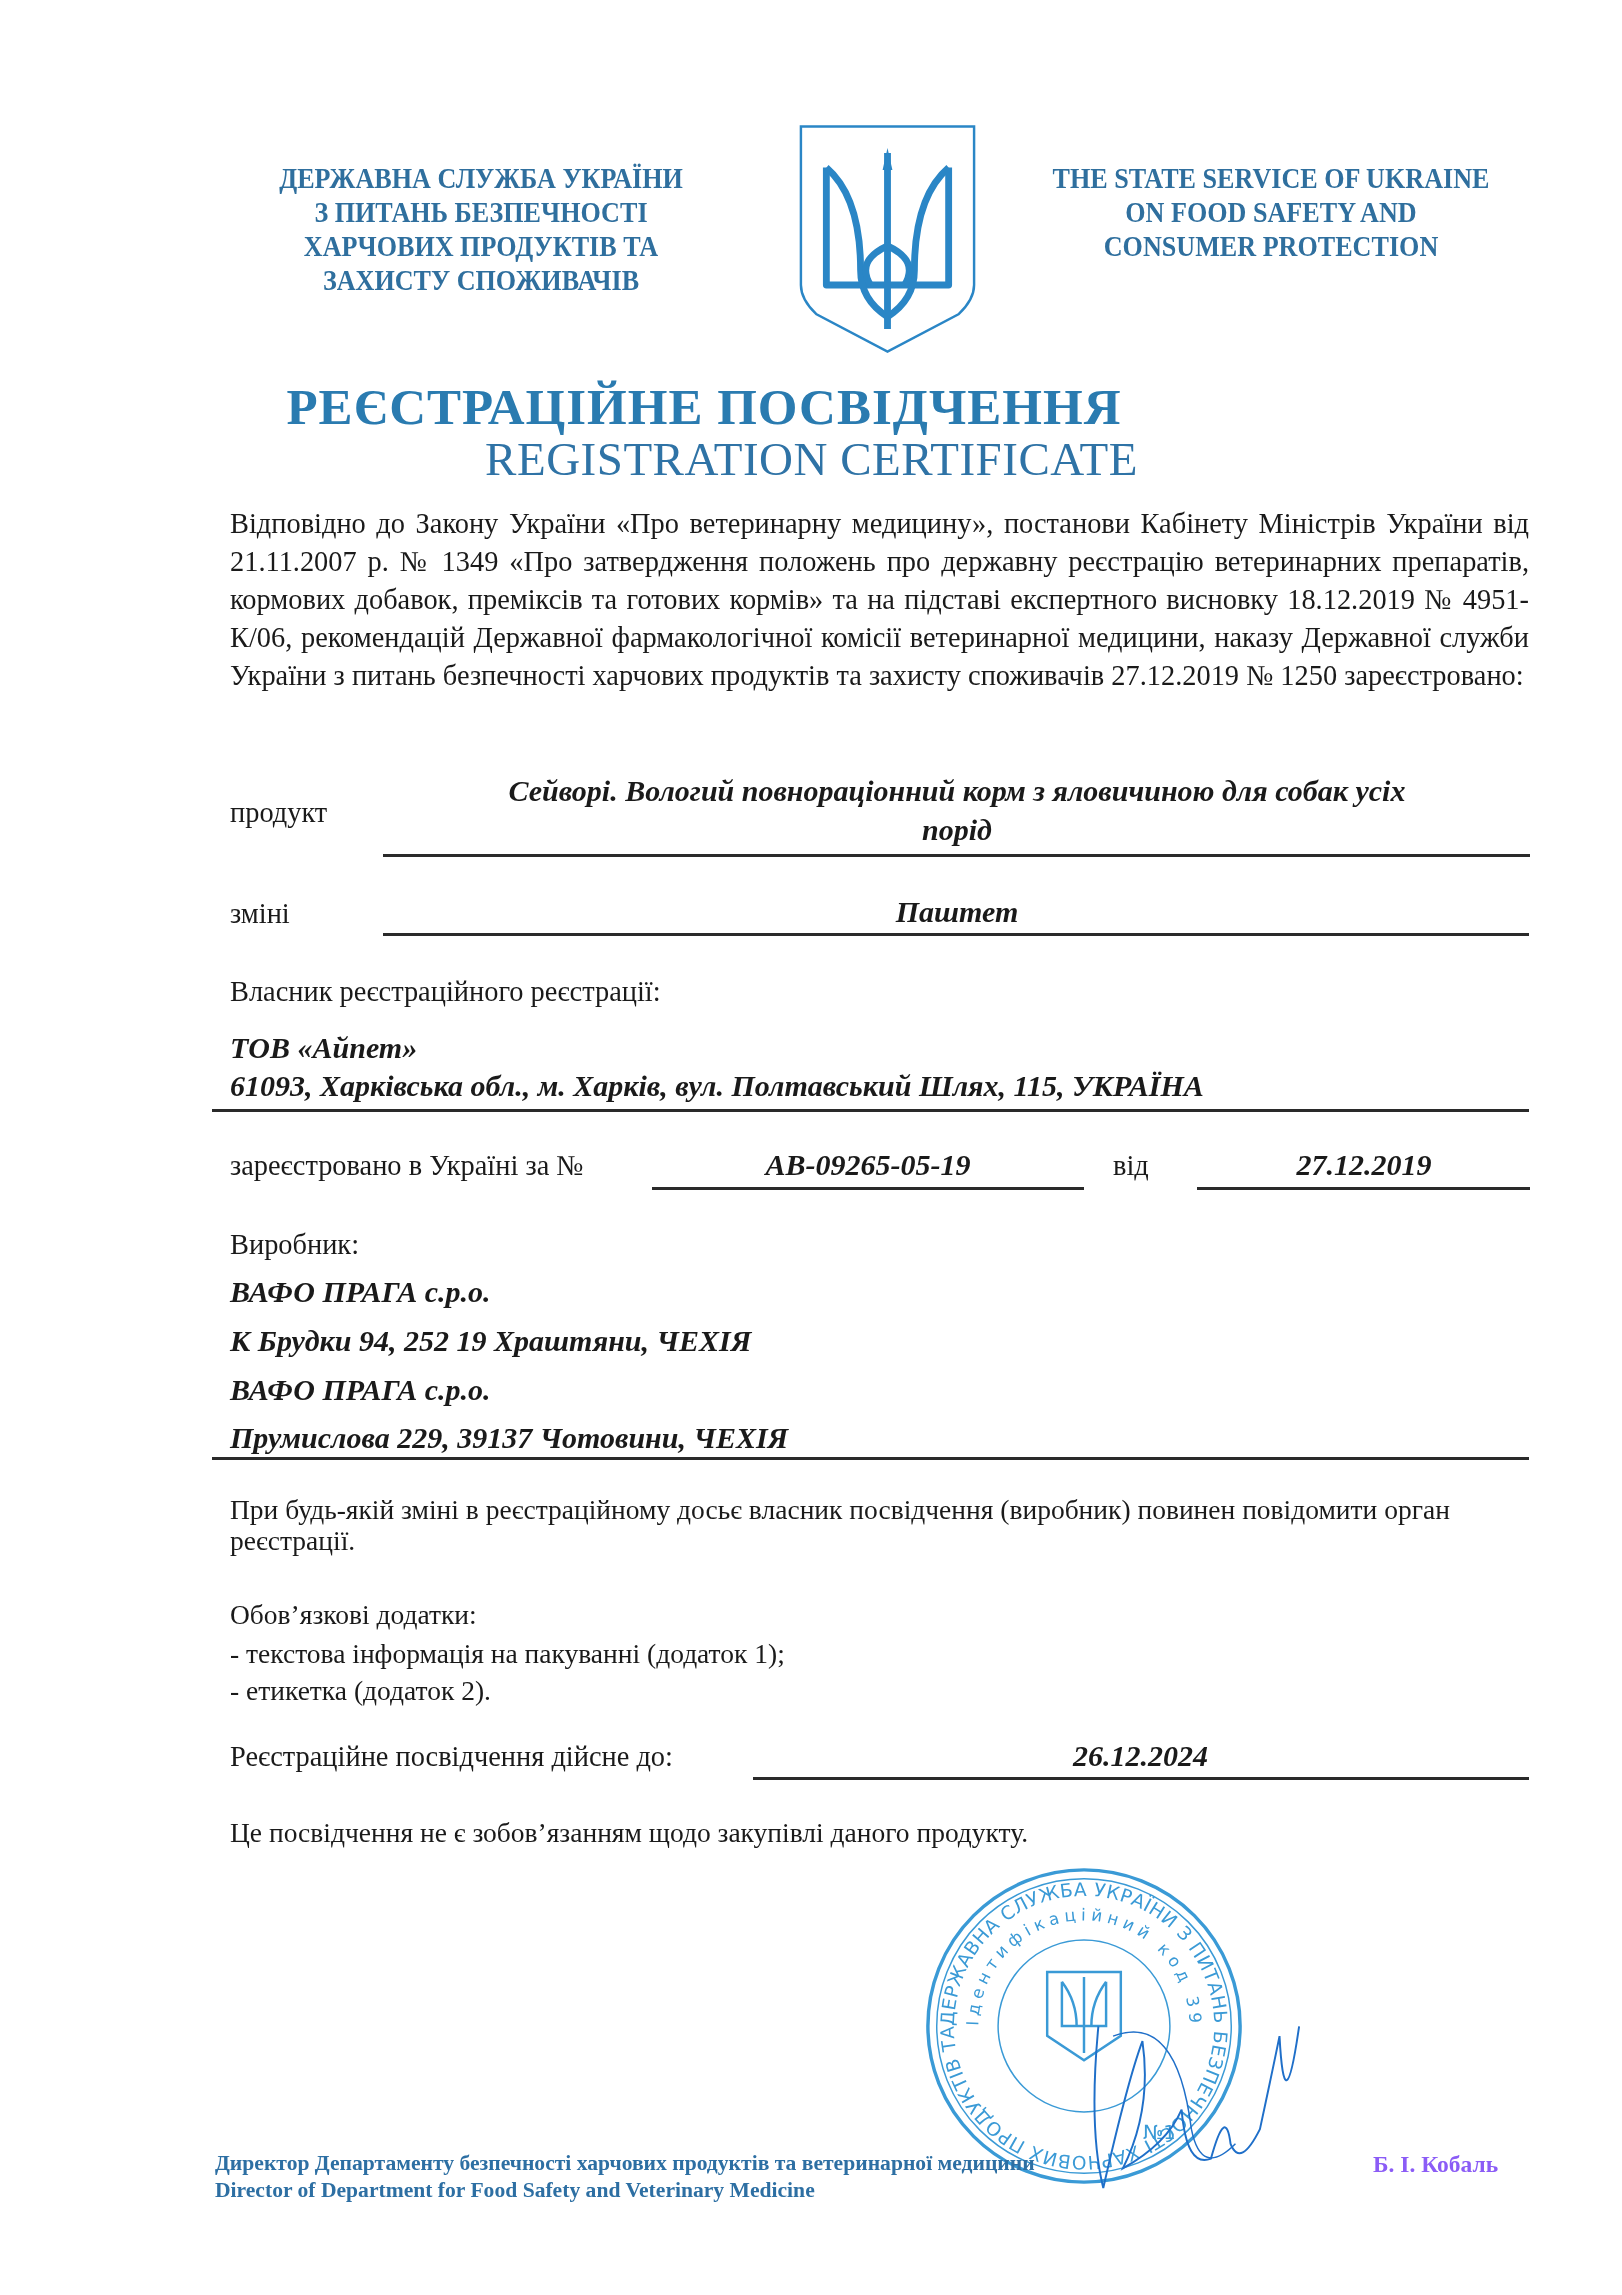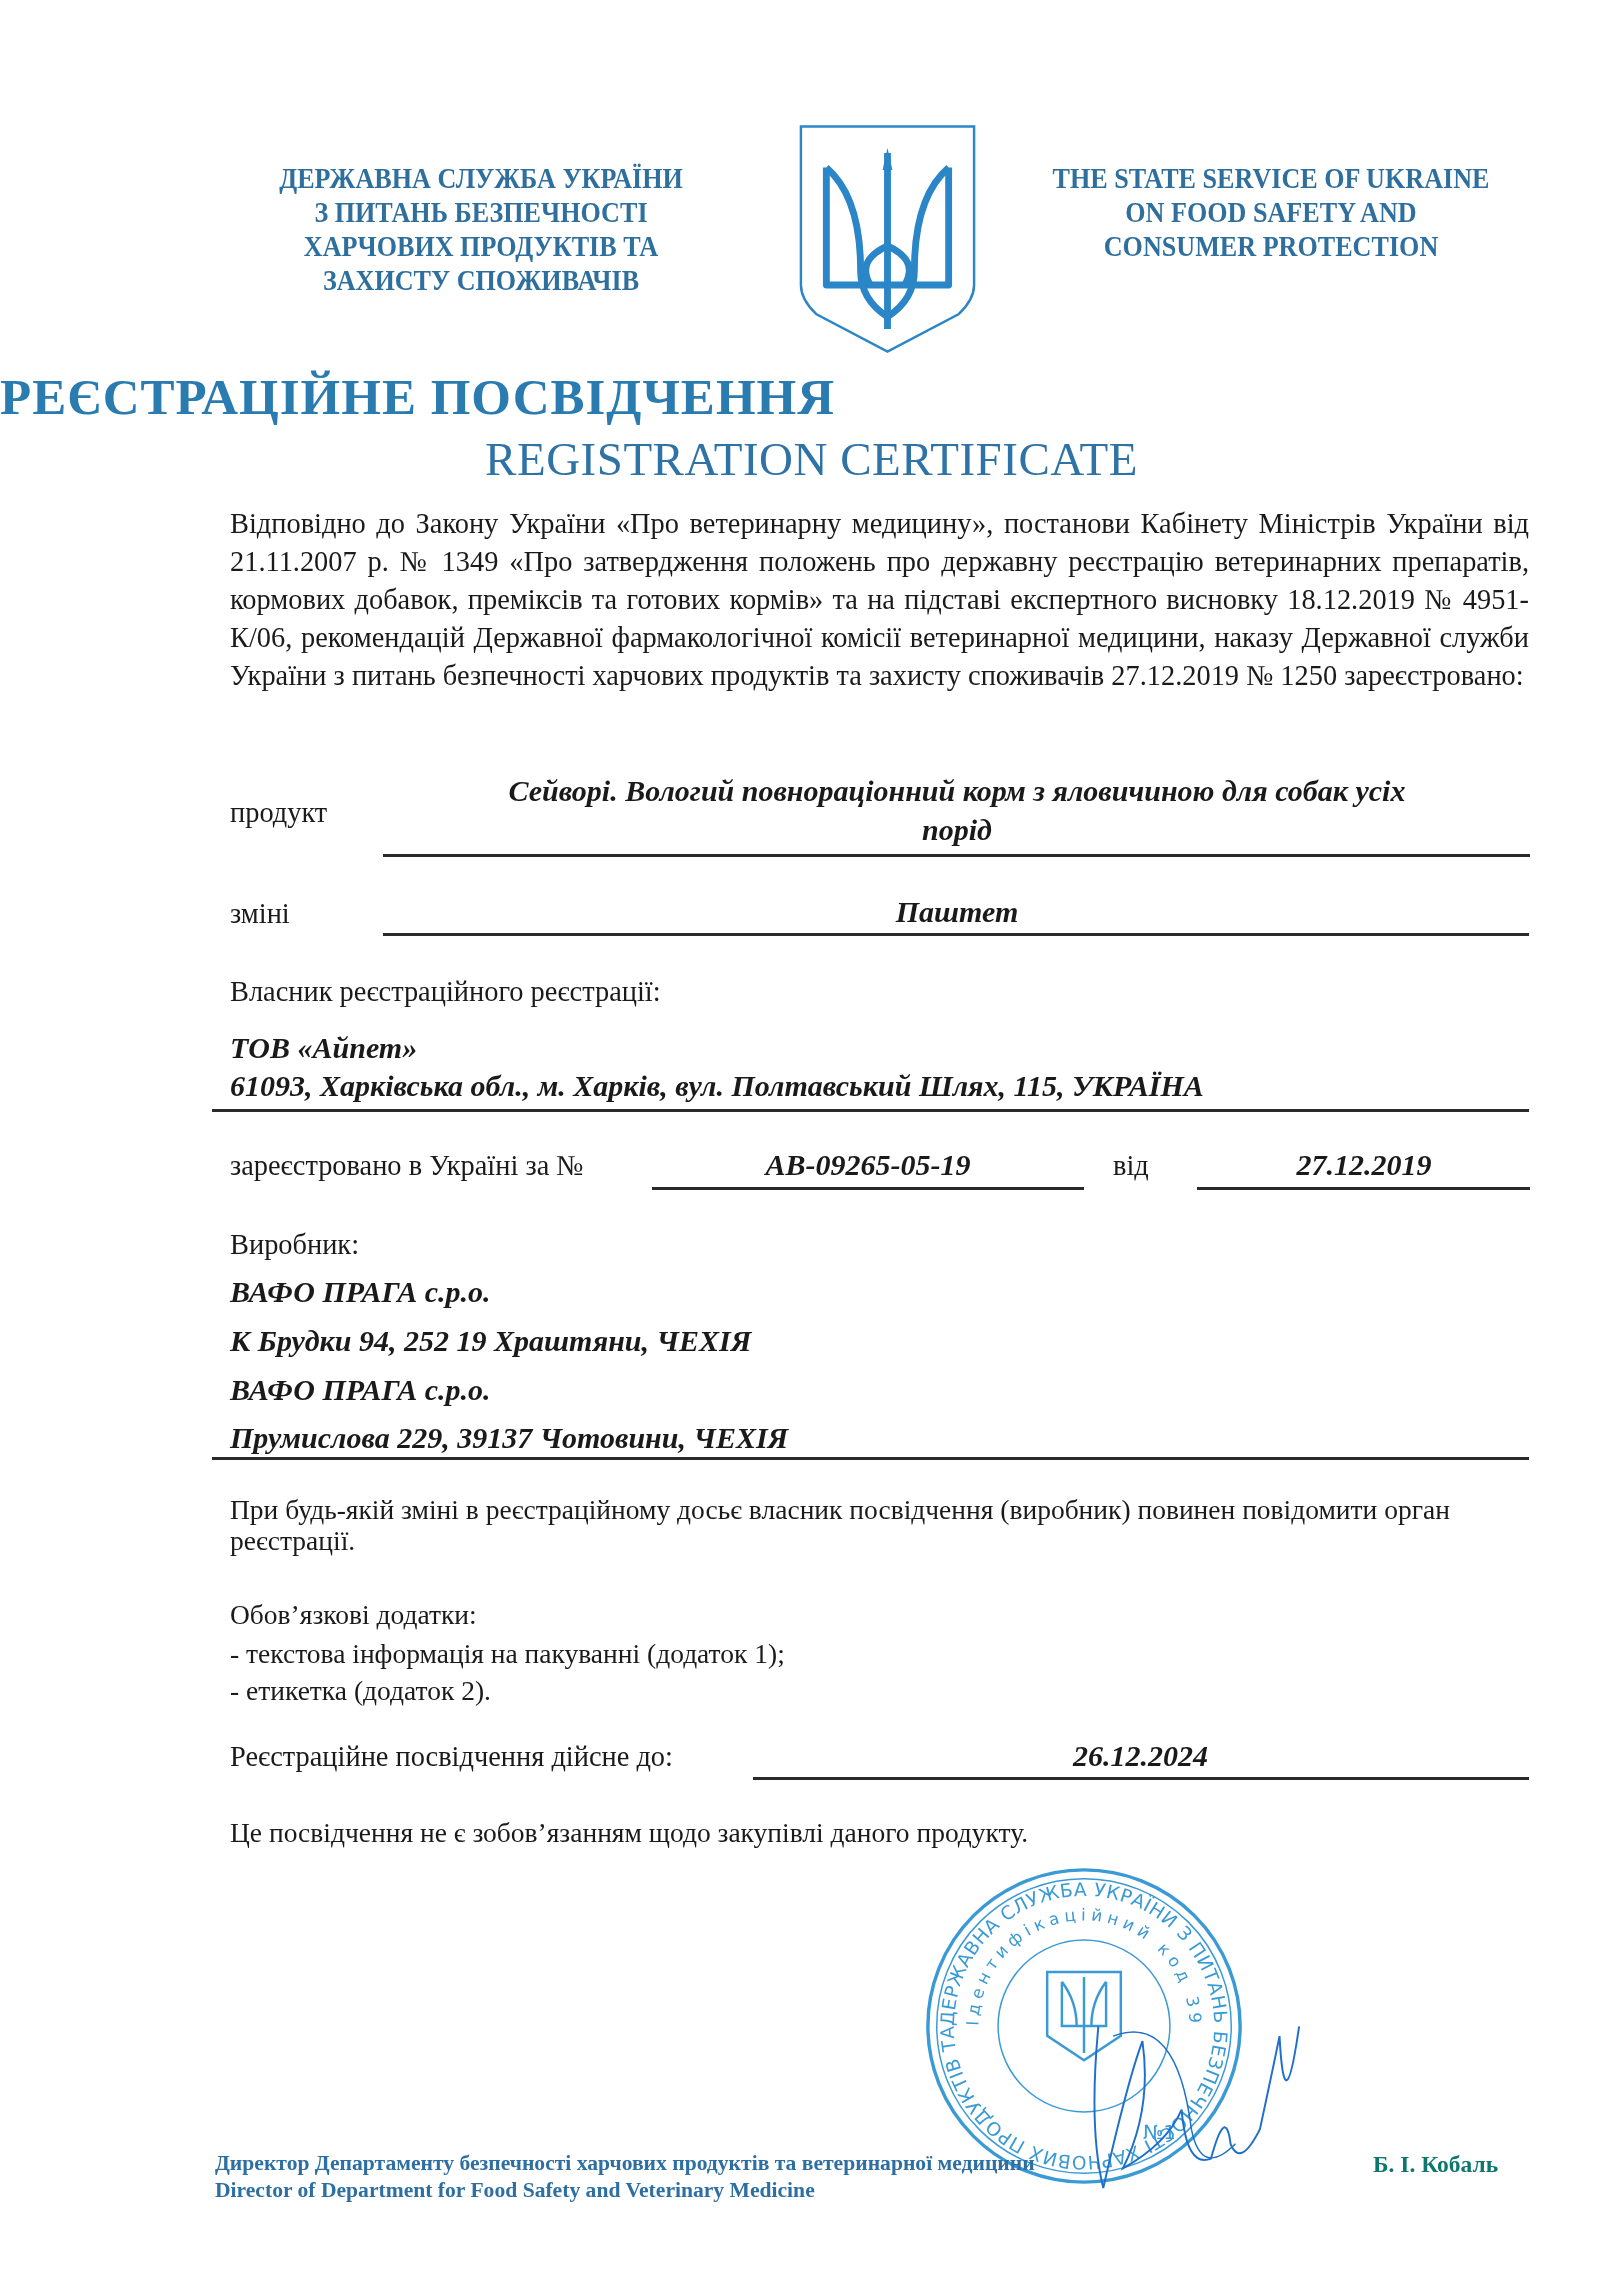--- a/index.html
+++ b/index.html
@@ -4,21 +4,21 @@
 <style>
   html, body { margin: 0; padding: 0; background: #ffffff; }
   body { width: 1623px; height: 2295px; position: relative; overflow: hidden;
          font-family: "Liberation Serif", "DejaVu Serif", serif; color: #1a1a1a; }
   .abs { position: absolute; }
   .blue-head { color: #2f6f9e; font-weight: bold; text-align: center; line-height: 34px;
                font-size: 28.4px; letter-spacing: 0px; transform: scaleX(0.92); }
   .ua-head { left: 221px; top: 162px; width: 520px; }
   .en-head { left: 1006px; top: 162px; width: 530px; }
   .emblem { left: 797px; top: 123px; width: 181px; height: 231px; }
-  .title-ua { left: 0; width: 1408px; top: 368px; text-align: left; color: #2a7bb0;
+  .title-ua { left: 0; width: 1408px; top: 378px; text-align: center; color: #2a7bb0;
               font-weight: bold; font-size: 51px; letter-spacing: 1px; }
   .title-en { left: 0; width: 1623px; top: 432px; text-align: center; color: #2f73a6;
               font-size: 47px; letter-spacing: 0.5px; }
   .preamble { left: 230px; top: 505px; width: 1299px; font-size: 28.4px; line-height: 38px;
               text-align: justify; text-align-last: left; transform-origin: left top; }
   .lbl { font-size: 28.4px; }
   .ital { font-style: italic; font-weight: bold; font-size: 30px; }
   .line { position: absolute; height: 2.5px; background: #2a2a2a; }
   .field-val { text-align: center; }
   .plain { font-size: 27.5px; line-height: 31px; }
@@ -129,14 +129,14 @@
 
 <div class="abs sig">
   <svg viewBox="0 0 480 440" width="235" height="216">
     <path d="M60 90 Q40 300 70 420 Q120 200 150 120 Q170 260 110 380 Q200 330 230 260 Q240 380 290 360 Q320 250 330 330 Q350 380 390 300 Q420 160 430 110 Q440 300 470 90" fill="none" stroke="#1f6fc9" stroke-width="4"></path>
     <path d="M90 110 Q220 60 250 300 Q270 400 340 330" fill="none" stroke="#1f6fc9" stroke-width="3"></path>
   </svg>
 </div>
 
 <div class="abs footer-blue" style="left:215px; top:2151px;">Директор Департаменту безпечності харчових продуктів та ветеринарної медицини</div>
 <div class="abs footer-blue" style="left:215px; top:2178px;">Director of Department for Food Safety and Veterinary Medicine</div>
-<div class="abs footer-blue" style="left:1373px; top:2151px; font-size:23.5px; color:#0f766e;">Б. І. Кобаль</div>
+<div class="abs footer-blue" style="left:1373px; top:2151px; font-size:23.5px; color:#8b5cf6;">Б. І. Кобаль</div>
 
 
 </body></html>

